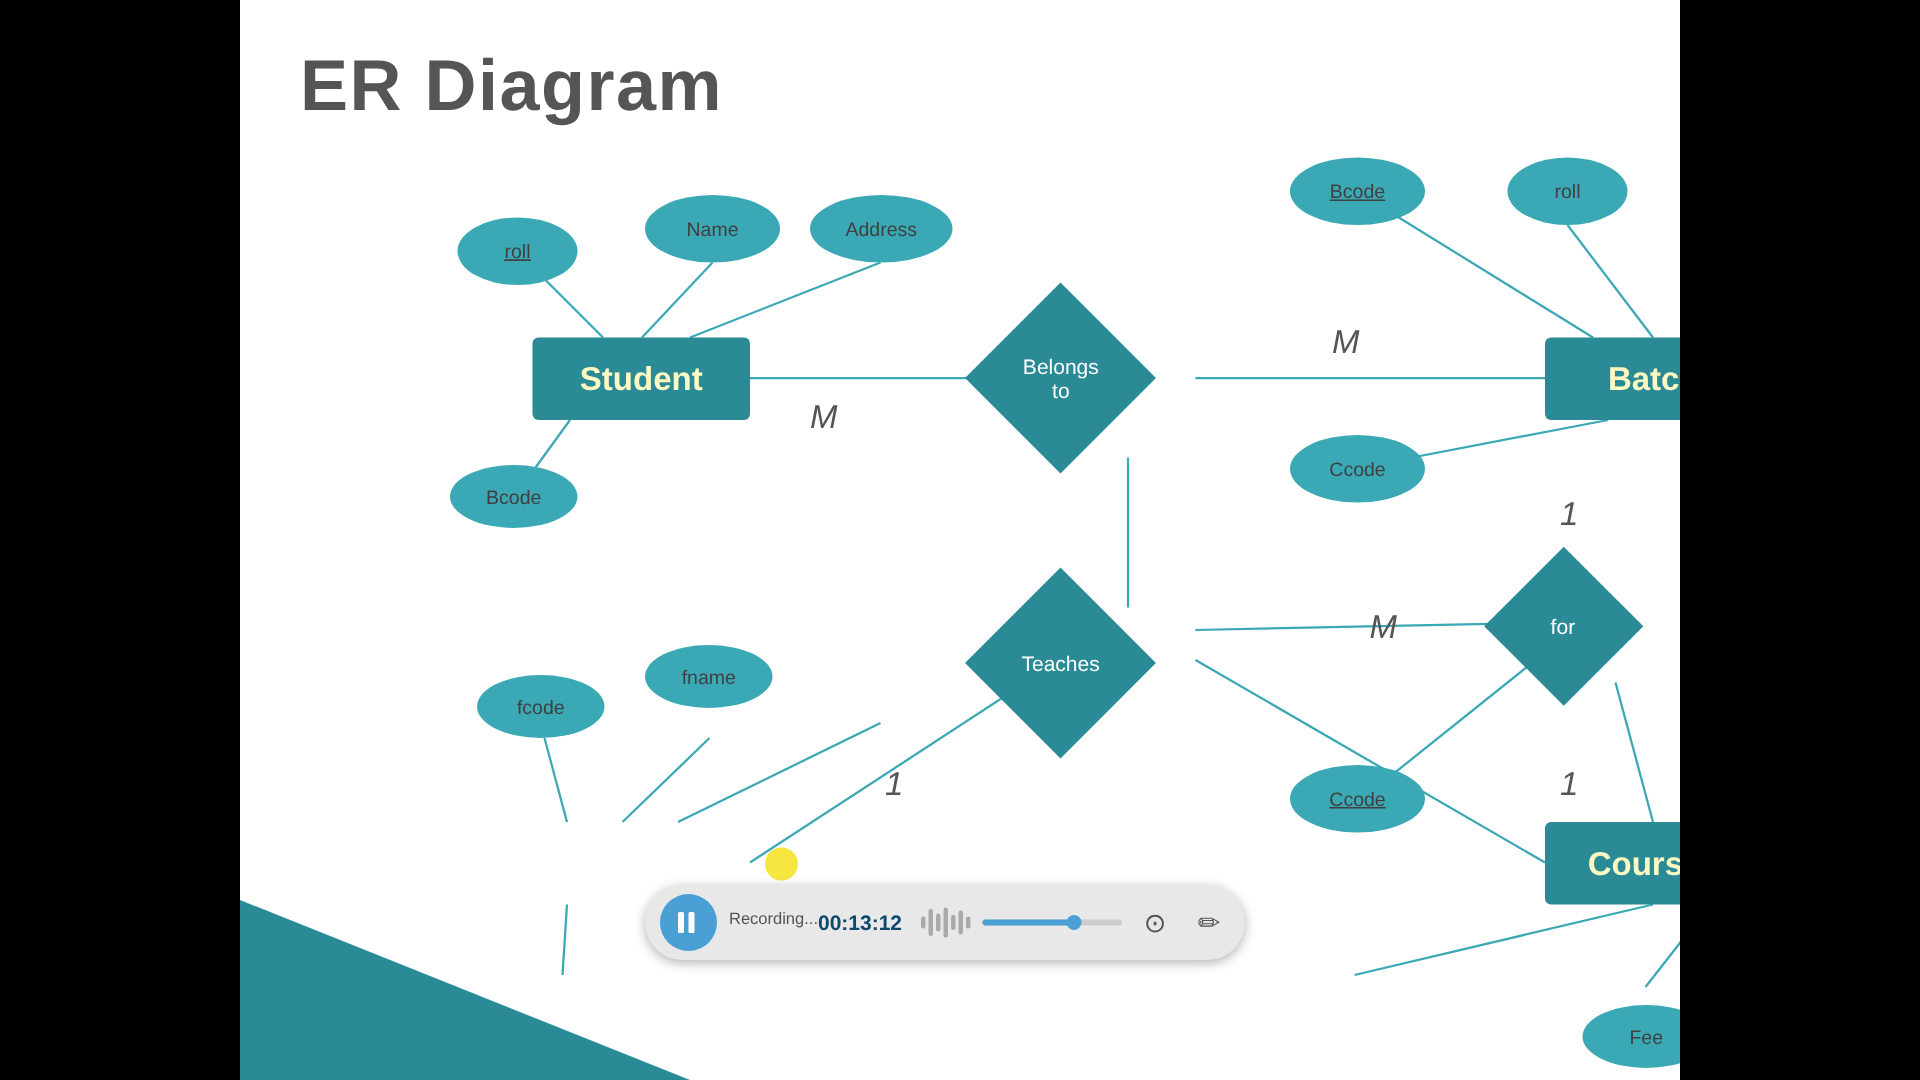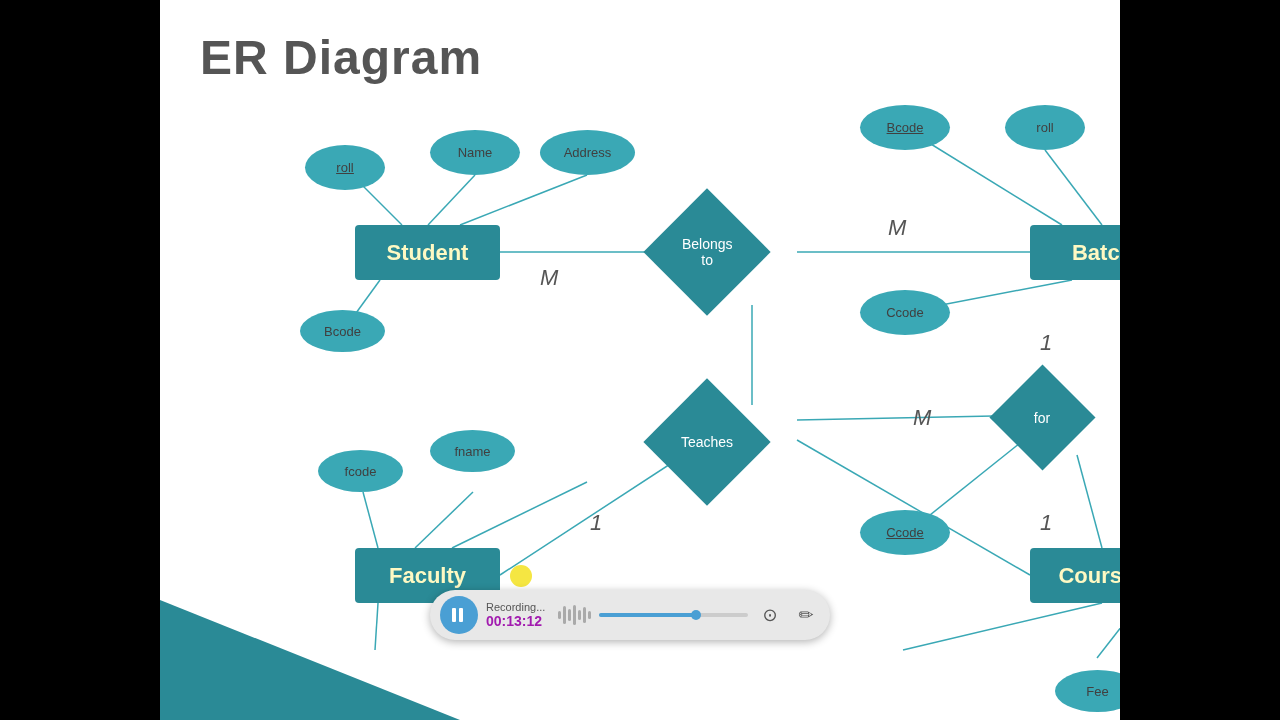--- a/index.html
+++ b/index.html
@@ -143,33 +143,33 @@
 
     .rec-pause-icon .bar {
       width: 4px;
       height: 14px;
       background: #fff;
       border-radius: 1px;
     }
 
     .rec-info {
       display: flex;
-      flex-direction: column;
+      flex-direction: row;
       flex-shrink: 0;
     }
 
     .rec-label {
       font-size: 11px;
       color: #555;
     }
 
     .rec-time {
       font-size: 14px;
       font-weight: bold;
-      color: #a21caf;
+      color: #0c4a6e;
     }
 
     .rec-waveform {
       display: flex;
       align-items: center;
       gap: 2px;
       margin-left: 5px;
     }
 
     .rec-waveform .wave-bar {
@@ -291,23 +291,20 @@
     <line x1="942" y1="603" x2="743" y2="650" stroke="#3aa8b5" stroke-width="1.5"></line>
 
     <line x1="980" y1="603" x2="937" y2="658" stroke="#3aa8b5" stroke-width="1.5"></line>
   </svg>
 
   <div class="er-entity" style="left:195px;top:225px;width:145px;height:55px;">
     <span>Student</span>
   </div>
   <div class="er-entity" style="left:870px;top:225px;width:145px;height:55px;">
     <span>Batch</span>
-  </div>
-  <div class="er-entity" style="left:195px;top:548px;width:145px;height:55px;">
-    <span>Faculty</span>
   </div>
   <div class="er-entity" style="left:870px;top:548px;width:145px;height:55px;">
     <span>Courses</span>
   </div>
 
   <div class="er-relationship" style="left:502px;top:207px;width:90px;height:90px;">
     <div class="inner">Belongs<br>to</div>
   </div>
   <div class="er-relationship" style="left:502px;top:397px;width:90px;height:90px;">
     <div class="inner">Teaches</div>

